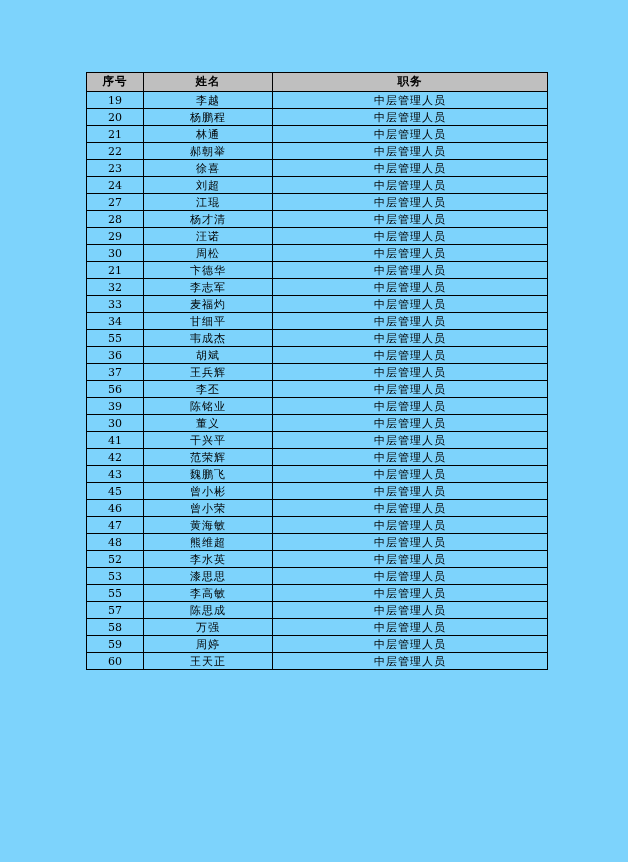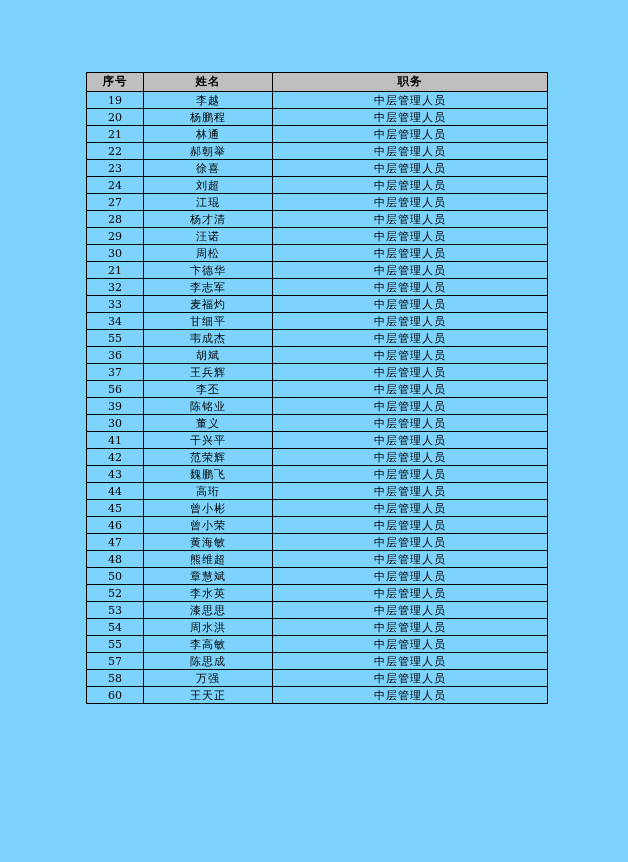--- a/index.html
+++ b/index.html
@@ -174,77 +174,67 @@
           <td class="row-number-cell">42</td>
           <td class="name-cell">范荣辉</td>
           <td class="title-cell">中层管理人员</td>
         </tr>
         <tr>
           <td class="row-number-cell">43</td>
           <td class="name-cell">魏鹏飞</td>
           <td class="title-cell">中层管理人员</td>
         </tr>
         <tr>
-          <td class="row-number-cell">44</td>
-          <td class="name-cell">高珩</td>
-          <td class="title-cell">中层管理人员</td>
-        </tr>
-        <tr>
           <td class="row-number-cell">45</td>
           <td class="name-cell">曾小彬</td>
           <td class="title-cell">中层管理人员</td>
         </tr>
         <tr>
           <td class="row-number-cell">46</td>
           <td class="name-cell">曾小荣</td>
           <td class="title-cell">中层管理人员</td>
         </tr>
         <tr>
           <td class="row-number-cell">47</td>
           <td class="name-cell">黄海敏</td>
           <td class="title-cell">中层管理人员</td>
         </tr>
         <tr>
           <td class="row-number-cell">48</td>
           <td class="name-cell">熊维超</td>
           <td class="title-cell">中层管理人员</td>
         </tr>
         <tr>
-          <td class="row-number-cell">50</td>
-          <td class="name-cell">章慧斌</td>
-          <td class="title-cell">中层管理人员</td>
-        </tr>
-        <tr>
           <td class="row-number-cell">52</td>
           <td class="name-cell">李水英</td>
           <td class="title-cell">中层管理人员</td>
         </tr>
         <tr>
           <td class="row-number-cell">53</td>
           <td class="name-cell">漆思思</td>
           <td class="title-cell">中层管理人员</td>
         </tr>
         <tr>
-          <td class="row-number-cell">54</td>
-          <td class="name-cell">周水洪</td>
-          <td class="title-cell">中层管理人员</td>
-        </tr>
-        <tr>
           <td class="row-number-cell">55</td>
           <td class="name-cell">李高敏</td>
           <td class="title-cell">中层管理人员</td>
         </tr>
         <tr>
           <td class="row-number-cell">57</td>
           <td class="name-cell">陈思成</td>
           <td class="title-cell">中层管理人员</td>
         </tr>
         <tr>
           <td class="row-number-cell">58</td>
           <td class="name-cell">万强</td>
+          <td class="title-cell">中层管理人员</td>
+        </tr>
+        <tr>
+          <td class="row-number-cell">59</td>
+          <td class="name-cell">周婷</td>
           <td class="title-cell">中层管理人员</td>
         </tr>
         <tr>
           <td class="row-number-cell">60</td>
           <td class="name-cell">王天正</td>
           <td class="title-cell">中层管理人员</td>
         </tr>
       </tbody>
   </table>
 </div>

